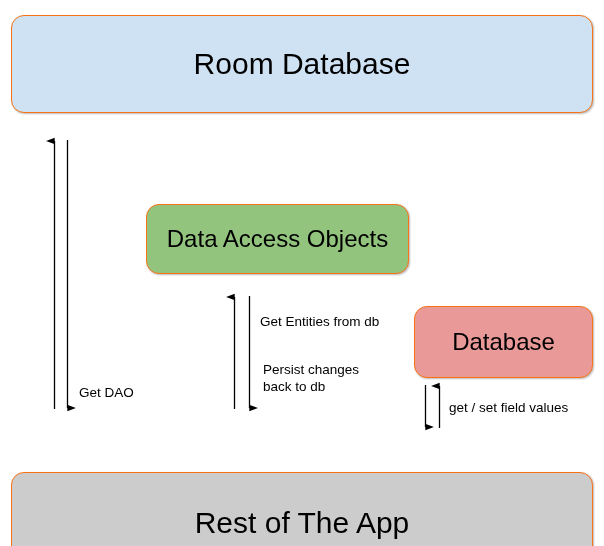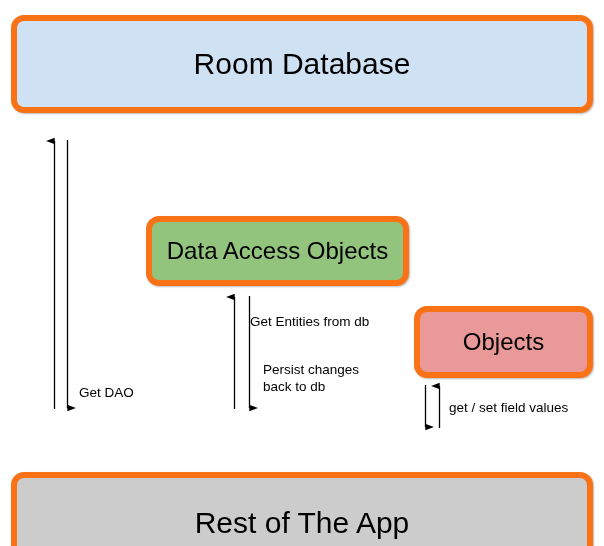--- a/index.html
+++ b/index.html
@@ -16,21 +16,21 @@
   }
   #diagram {
     position: relative;
     width: 604px;
     height: 546px;
     background: #ffffff;
   }
   .node {
     position: absolute;
     box-sizing: border-box;
-    border: 6px solid #f97316;
+    border: 1px solid #f97316;
     border-radius: 13px;
     display: flex;
     align-items: center;
     justify-content: center;
     text-align: center;
     line-height: 1.15;
     color: #000000;
     box-shadow: 1px 1px 2px rgba(0,0,0,0.28);
   }
   #node-room-database {
@@ -41,21 +41,20 @@
     background: #cfe2f3;
     font-size: 30px;
   }
   #node-dao {
     left: 146px;
     top: 204px;
     width: 263px;
     height: 70px;
     background: #93c47d;
     font-size: 24px;
-    margin-top: 12px;
   }
   #node-entities {
     left: 414px;
     top: 306px;
     width: 179px;
     height: 72px;
     background: #ea9999;
     font-size: 24px;
   }
   #node-rest-of-app {
@@ -87,21 +86,21 @@
     color: #000000;
     white-space: pre-line;
     text-align: left;
   }
   #label-get-dao {
     left: 79px;
     top: 384px;
     text-align: center;
   }
   #label-get-entities {
-    left: 250px;
+    left: 260px;
     top: 313px;
   }
   #label-persist-changes {
     left: 263px;
     top: 361px;
   }
   #label-get-set-field-values {
     left: 449px;
     top: 399px;
   }
@@ -113,21 +112,21 @@
 
   <div class="node" id="node-room-database">
     <span>Room Database</span>
   </div>
 
   <div class="node" id="node-dao">
     <span>Data Access Objects</span>
   </div>
 
   <div class="node" id="node-entities">
-    <span>Objects</span>
+    <span>Database</span>
   </div>
 
   <div class="node" id="node-rest-of-app">
     <span>Rest of The App</span>
   </div>
 
   <svg class="edge-svg" viewBox="0 0 604 546" xmlns="http://www.w3.org/2000/svg">
     <defs>
       <marker id="arrow-up" markerWidth="7" markerHeight="9" refX="3.2" refY="8.4" orient="auto" markerUnits="userSpaceOnUse">
         <path d="M3.2,0 L6.4,8.6 L0,8.6 Z" fill="#000000"></path>

